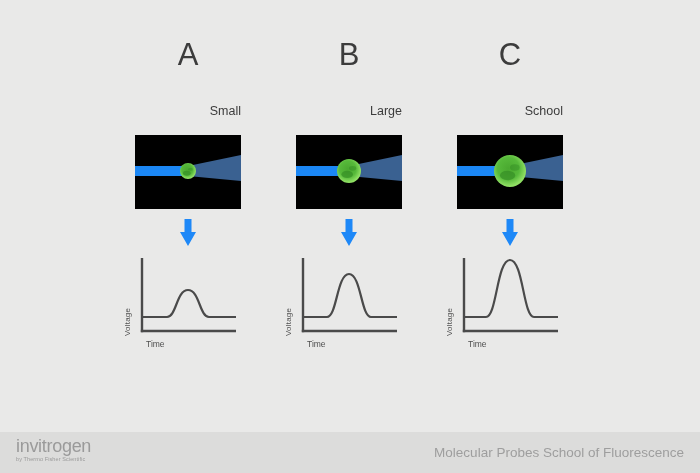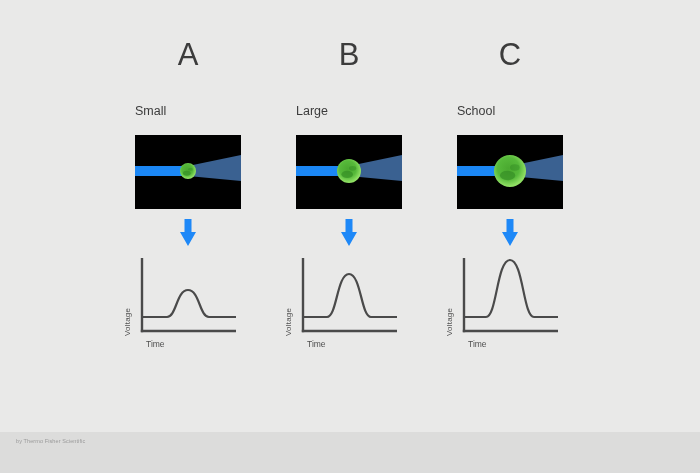--- a/index.html
+++ b/index.html
@@ -12,21 +12,21 @@
   .canvas{position:absolute;inset:0;}
   .panel{position:absolute;top:0;width:106px;height:432px;}
   .p0{left:135px}.p1{left:296px}.p2{left:457px}
   .panel-letter{
     position:absolute;top:38px;left:0;width:100%;
     text-align:center;font-size:31px;line-height:34px;
     color:var(--text-dark,#3c3c3c);font-weight:400;
   }
   .size-label{
     position:absolute;top:104px;left:0;width:100%;
-    text-align:left;font-size:12.5px;color:var(--text-dark,#3c3c3c);
+    text-align:right;font-size:12.5px;color:var(--text-dark,#3c3c3c);
   }
   .scene{
     position:absolute;top:135px;left:0;width:106px;height:74px;
     background:var(--scene-bg,#000);
   }
   .scene svg{display:block;width:106px;height:74px;}
   .arrow{
     position:absolute;top:219px;left:0;width:100%;height:27px;
     display:flex;justify-content:center;
   }
@@ -170,17 +170,19 @@
      <line x1="5.8" y1="75" x2="101" y2="75" stroke="#4a4a4a" stroke-width="2.4"></line>
      <path d="M7,61 L29,61 C39.8,61 39.8,4 53,4 C66.2,4 66.2,61 77,61 L101,61" fill="none" stroke="#4a4a4a" stroke-width="2.2"></path>
         </svg>
       <span class="ylabel">Voltage</span>
       <span class="xlabel">Time</span>
     </div>
   </div>
 
   <div class="footer">
     <div class="logo">
+      <span class="logo-main">invitrogen</span>
       <span class="logo-sub">by Thermo Fisher Scientific</span>
     </div>
+    <div class="footer-right">Molecular Probes School of Fluorescence</div>
   </div>
 
 </div>
 
 </body></html>

